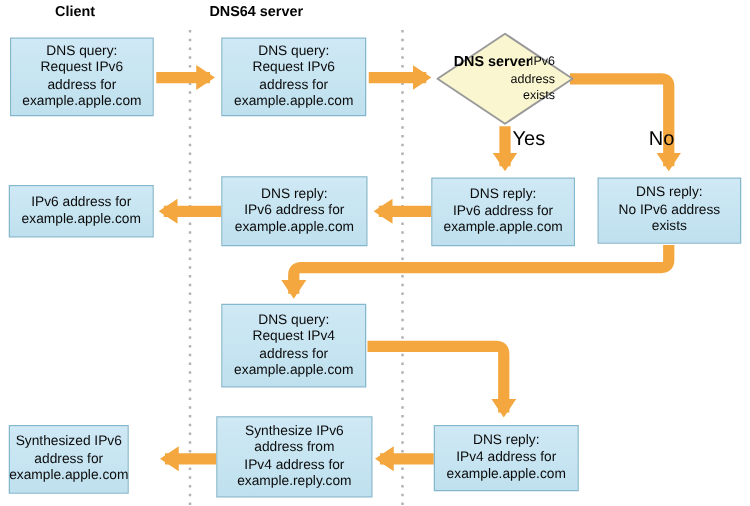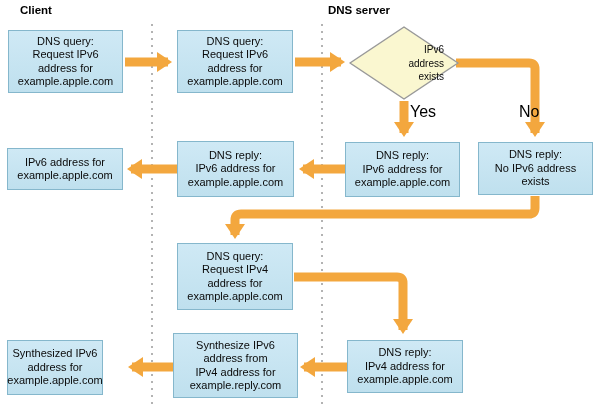--- a/index.html
+++ b/index.html
@@ -1,21 +1,21 @@
 <!DOCTYPE html>
 <html><head>
 <meta charset="utf-8">
 <style>
   * { margin: 0; padding: 0; box-sizing: border-box; }
   html, body { width: 600px; height: 405px; background: #ffffff; }
   body { font-family: "Liberation Sans", sans-serif; color: #000; }
   .stage { position: relative; width: 600px; height: 405px; overflow: hidden; background: #fff; }
   .svg-layer { position: absolute; left: 0; top: 0; width: 600px; height: 405px; }
   .col-header {
-    position: absolute; top: 4px; text-align: left;
+    position: absolute; top: 4px; text-align: center;
     font-size: 11.5px; font-weight: bold; color: #000;
   }
   .box {
     position: absolute;
     background: linear-gradient(#cfe9f5, #bfe0ee);
     border: 1.5px solid #85b7cc;
     border-radius: 0;
     display: flex; align-items: center; justify-content: center;
     text-align: center;
     font-size: 11px; line-height: 13.5px; color: #0a0a0a;
@@ -57,21 +57,22 @@
       <path d="M535,196 L535,208 Q535,214 529,214 L241,214 Q235,214 235,220 L235,235" marker-end="url(#ah)"></path>
       <path d="M294,277 L397,277 Q403,277 403,283 L403,330" marker-end="url(#ah)"></path>
       <path d="M347,367 L304,367" marker-end="url(#ah)"></path>
       <path d="M173,367 L132,367" marker-end="url(#ah)"></path>
     </g>
 
     <polygon points="350,63 404,27 458,63 404,99" fill="#faf7d0" stroke="#999999" stroke-width="1.5" stroke-linejoin="round"></polygon>
   </svg>
 
   <div class="col-header" style="left:20px; width:80px;">Client</div>
-  <div class="col-header" style="left:328px; width:100px;">DNS server</div>
+  <div class="col-header" style="left:155px; width:100px;">DNS64 server</div>
+  <div class="col-header" style="left:344px; width:100px;margin-top:40px;">DNS server</div>
 
   <div class="box" style="left:8px; top:30px; width:115px; height:63px;">
     <span class="txt">DNS query:
 Request IPv6
 address for
 example.apple.com</span>
   </div>
 
   <div class="box" style="left:177px; top:30px; width:116px; height:63px;">
     <span class="txt">DNS query:

